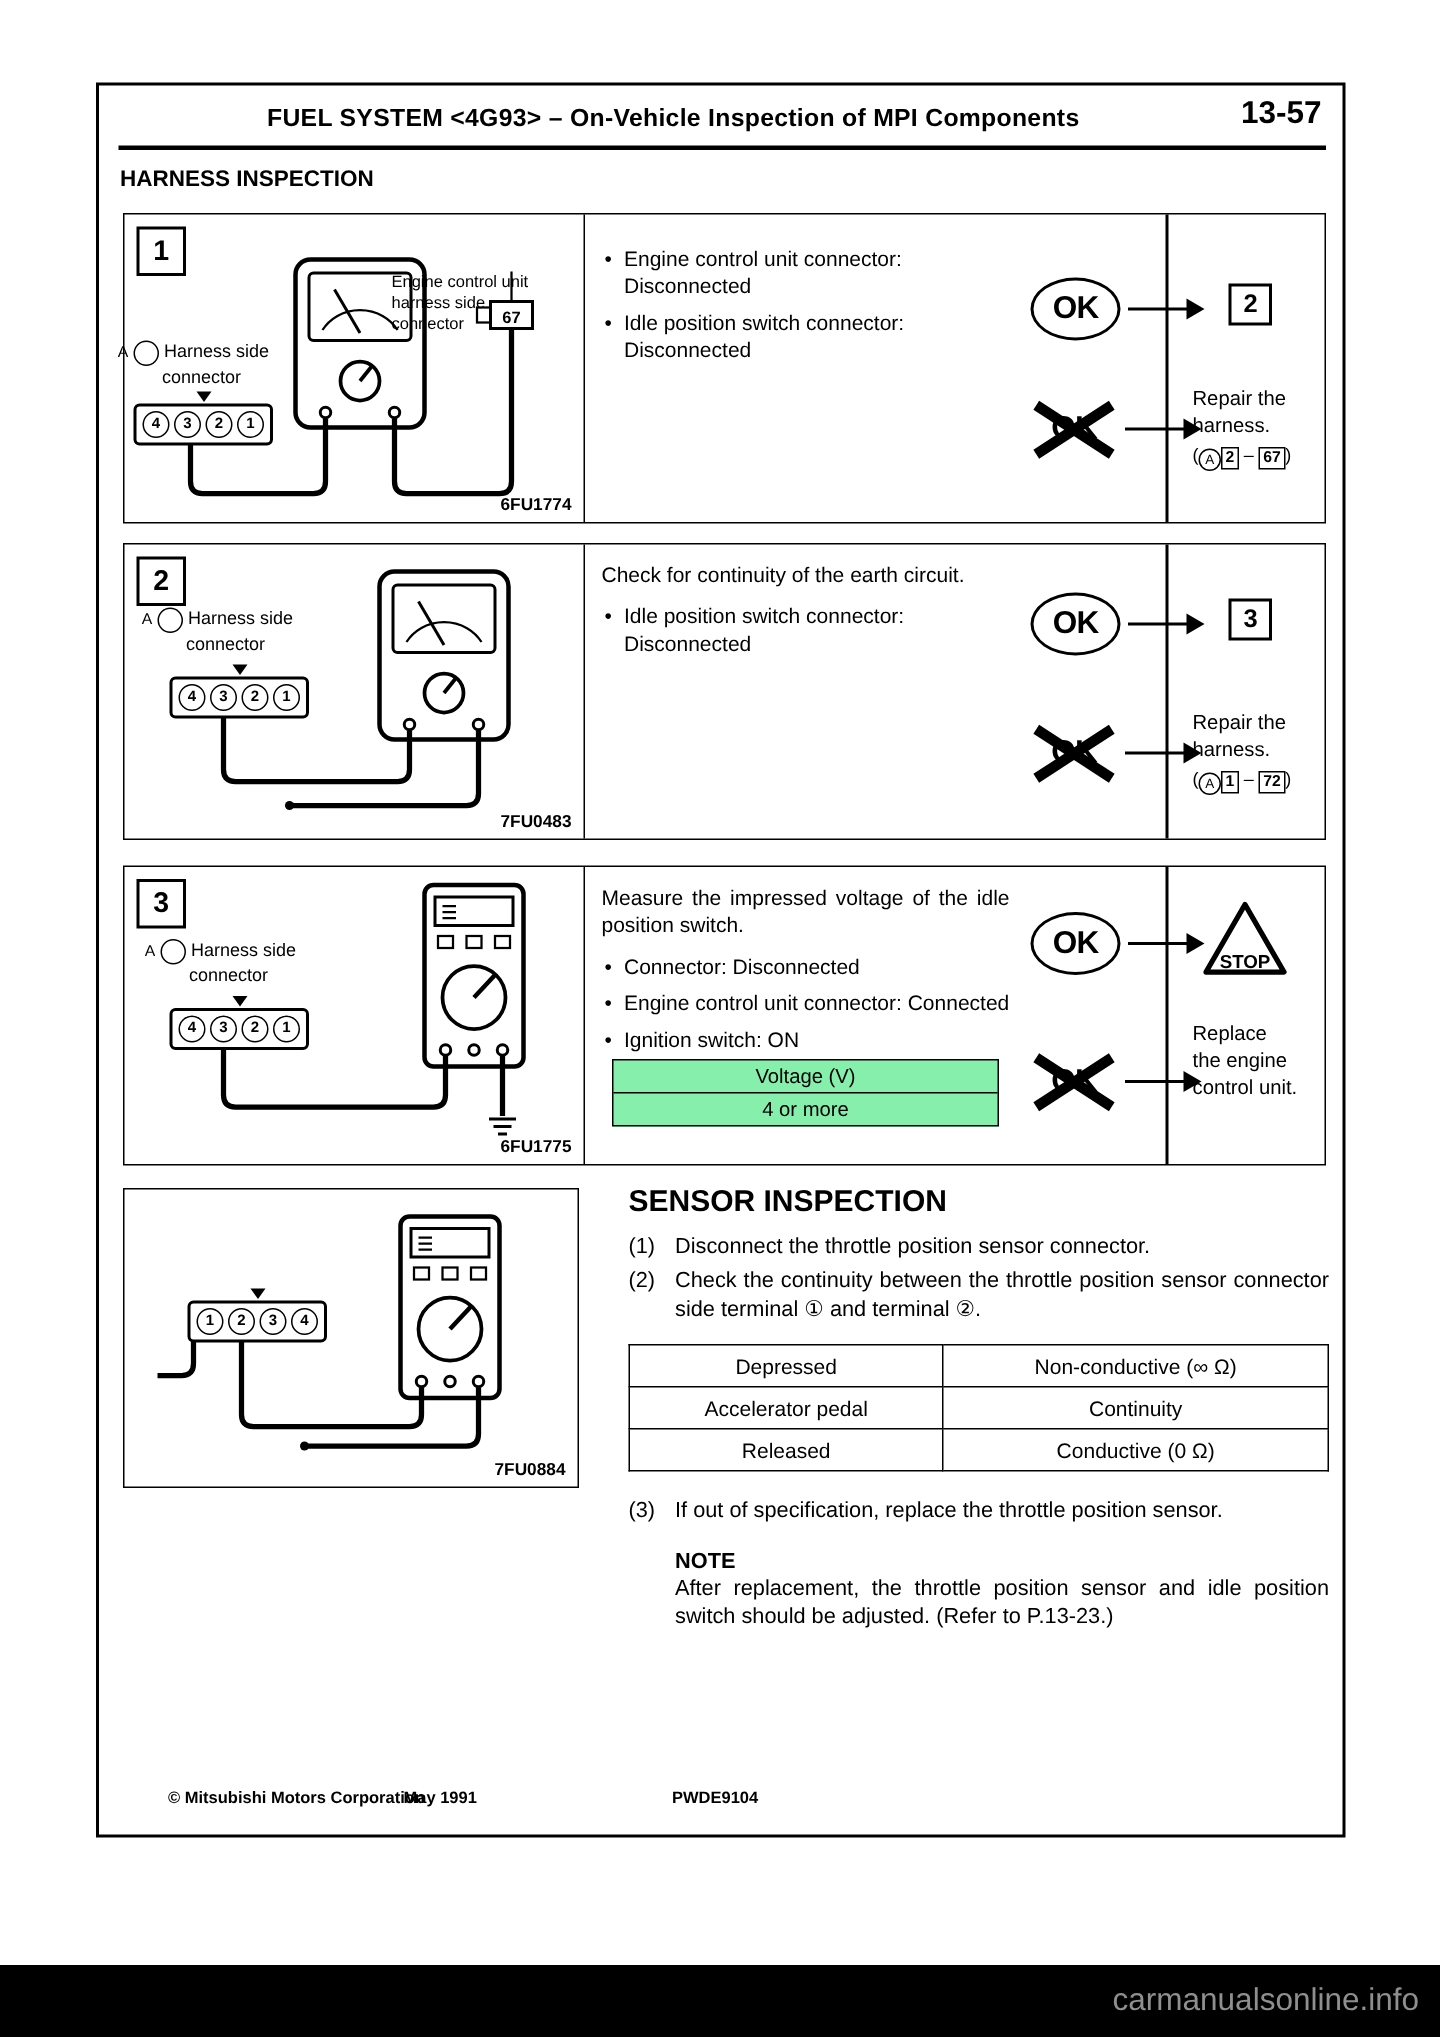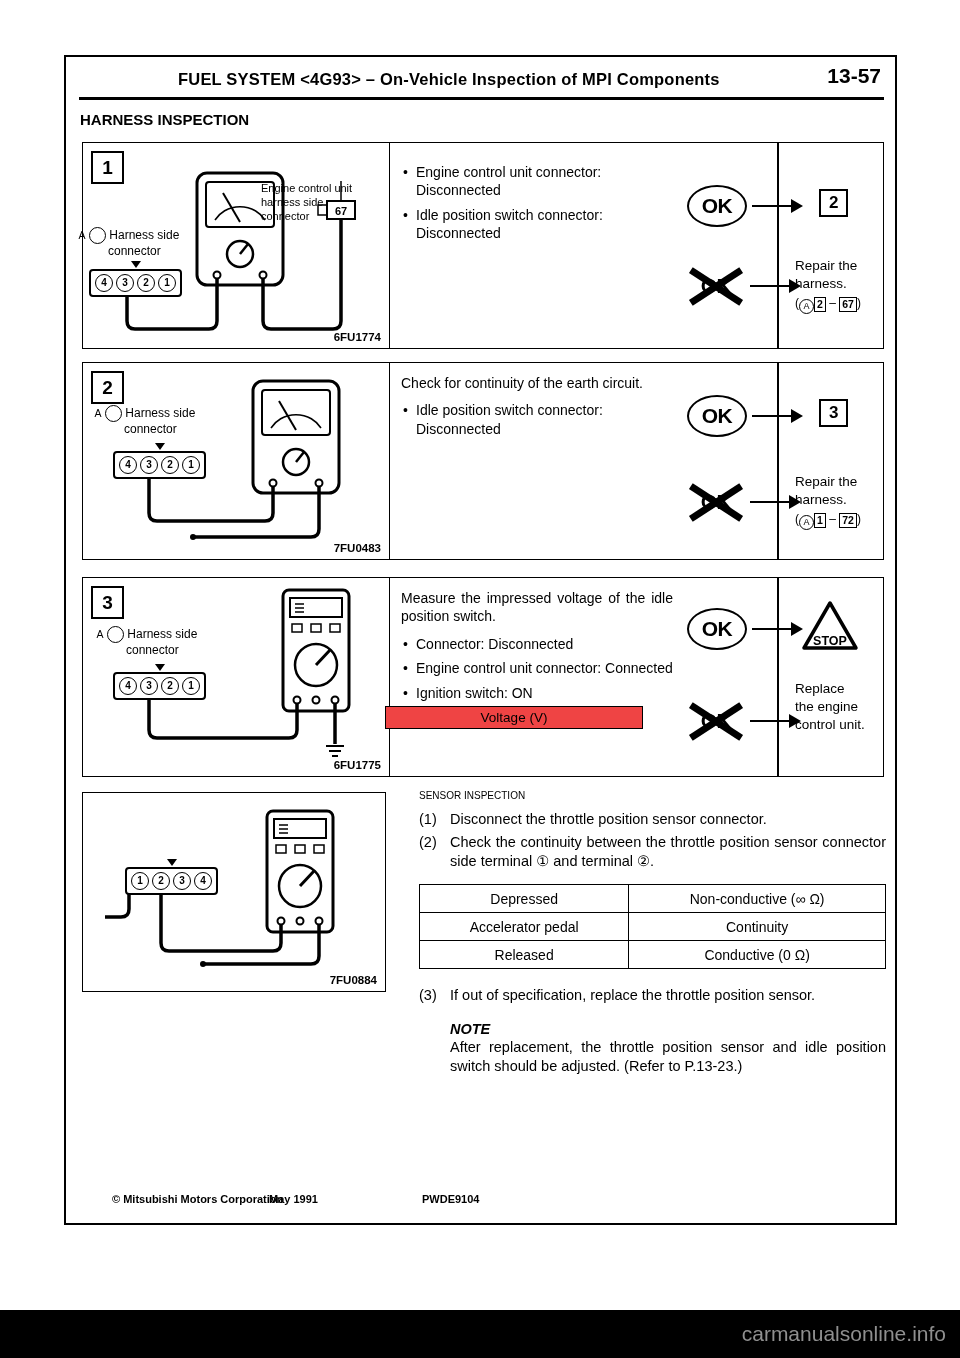--- a/index.html
+++ b/index.html
@@ -37,39 +37,39 @@
 
   .numbox { position:absolute; width:29px; height:29px; border:2px solid #000; font-weight:bold; font-size:19px; display:flex; align-items:center; justify-content:center; background:#fff; }
   .figcode { position:absolute; right:8px; bottom:5px; font-weight:bold; font-size:11.5px; }
   .figlabel { position:absolute; font-size:11px; line-height:1.25;margin-top:33px; }
   .alabel { position:absolute; font-size:12px; line-height:1.3; padding-left:19px; text-indent:-19px; }
   .connector { position:absolute; }
   .conn-marker { display:block; width:0; height:0; border-left:5px solid transparent; border-right:5px solid transparent; border-top:7px solid #000; margin:0 auto 1px auto; }
   .conn-body { display:flex; gap:3px; border:2px solid #000; border-radius:4px; padding:3px 4px; background:#fff; }
   .pin { width:16px; height:16px; border:1.5px solid #000; border-radius:50%; font-size:10px; font-weight:bold; line-height:15px; text-align:center; flex:none; }
 
-  .vtable { position:absolute; left:302px; top:128px; width:256px; border:1.5px solid #000; background:#ef4444; }
+  .vtable { position:absolute; left:325px; top:128px; width:256px; border:1.5px solid #000; background:#86efac; }
   .vrow { text-align:center; font-size:13.5px; padding:3px 0; }
   .vrow + .vrow { border-top:1.5px solid #000; }
 
   .figbox { position:absolute; left:16px; top:735px; width:304px; height:200px; border:1.5px solid #000; box-sizing:border-box; }
 
   .sensor { position:absolute; left:353px; top:733px; width:467px; }
-  .sensor-title { font-size:10px; font-weight:normal; margin-bottom:9px; }
+  .sensor-title { font-size:20px; font-weight:bold; margin-bottom:9px; }
   .numitem { position:relative; padding-left:31px; font-size:14.5px; line-height:1.32; margin-top:4px; text-align:justify; }
   .numitem .n { position:absolute; left:0; }
   table.stable { width:100%; border-collapse:collapse; margin-top:13px; }
   table.stable td { border:1.5px solid #000; text-align:center; font-size:14px; padding:5.5px 2px; }
   .item3 { margin-top:17px; }
-  .note-title { font-weight:bold; font-size:14.5px; margin-top:15px; padding-left:31px;font-style:italic; }
+  .note-title { font-weight:bold; font-size:14.5px; margin-top:15px; padding-left:31px; }
   .note-text { font-size:14.5px; line-height:1.32; padding-left:31px; margin-top:1px; text-align:justify; }
 
   .footer { position:absolute; left:14px; top:1136px; width:805px; font-size:11px; font-weight:bold;padding-left:32px; }
   .footer .f-date { position:absolute; left:189px; top:0; }
-  .footer .f-code { position:absolute; left:342px; top:0; }
+  .footer .f-code { position:absolute; left:368px; top:0; }
 
   .watermark-band { position:absolute; left:0; top:1310px; width:960px; height:48px; background:#000; display:flex; align-items:center; justify-content:flex-end; padding-right:14px; box-sizing:border-box; }
   .watermark-text { color:#8f8f8f; font-size:21px; }
   svg { display:block; }
   .stopsvg { position:absolute; }
 </style>
 </head>
 <body>
 
 <div class="page">
@@ -241,20 +241,21 @@
     <div class="check-col">
       <div>Measure the impressed voltage of the idle position switch.</div>
       <div class="bullets">
         <div class="bullet">Connector: Disconnected</div>
         <div class="bullet">Engine control unit connector: Connected</div>
         <div class="bullet">Ignition switch: ON</div>
       </div>
     </div>
     <div class="vtable">
       <div class="vrow">Voltage (V)</div>
+      <div class="vrow">4 or more</div>
     </div>
     <div class="resrow" style="left:604px; top:30px">
       <span class="ok-icon">
           <span>OK</span>
         </span>
       <span class="arrow"></span>
     </div>
     <svg class="stopsvg" style="left:718px; top:22px" width="58" height="52" viewBox="0 0 58 52">
       <polygon points="29,3 55,48 3,48" fill="#fff" stroke="#000" stroke-width="3.5" stroke-linejoin="round"></polygon>
       <text x="29" y="45" text-anchor="middle" font-size="12.5" font-weight="bold">STOP</text>

